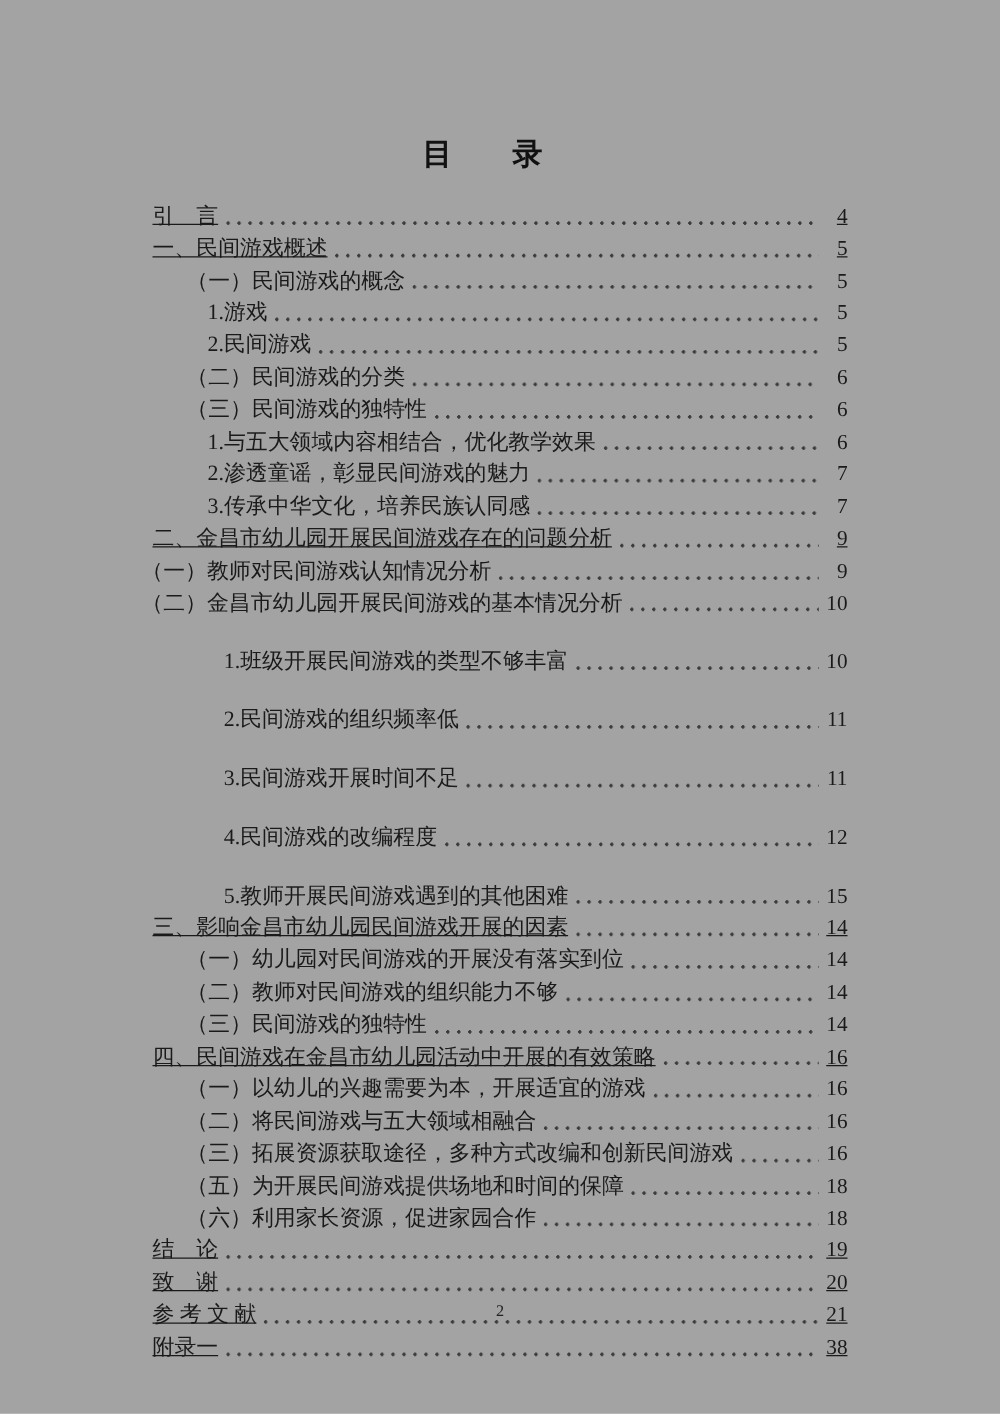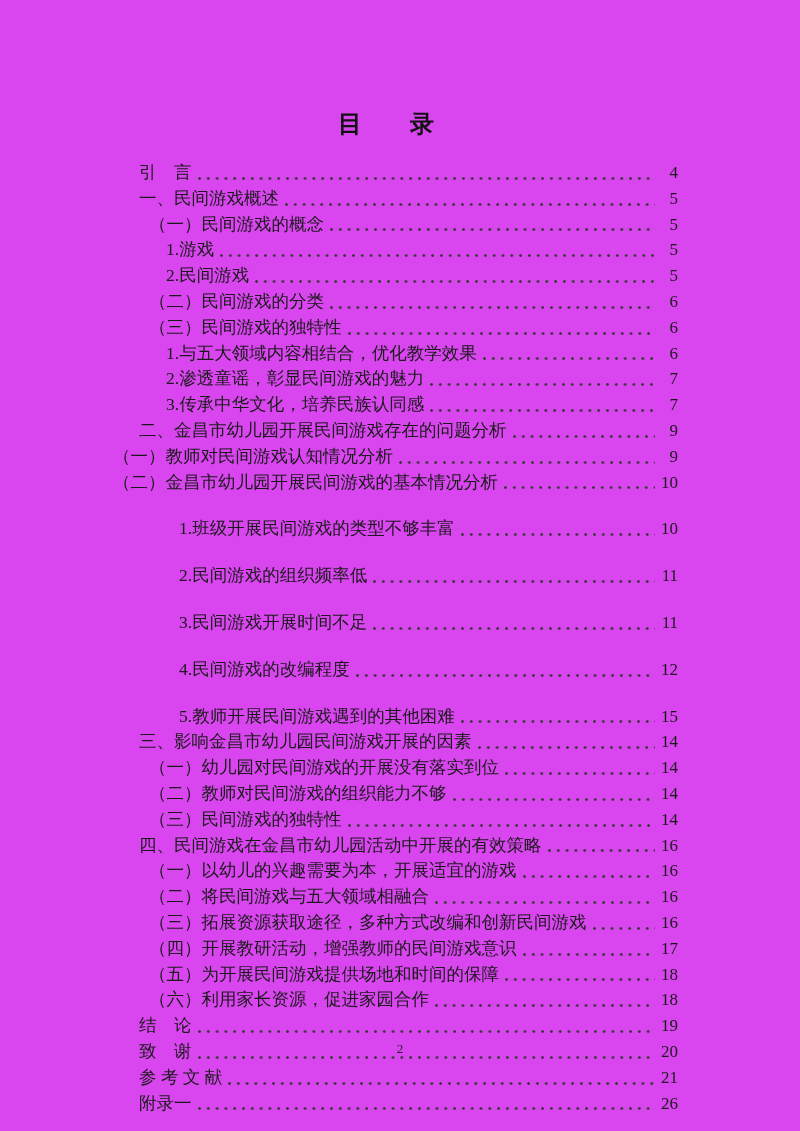--- a/index.html
+++ b/index.html
@@ -11,21 +11,21 @@
     width: 800px;
     height: 1131px;
     position: relative;
     overflow: hidden;
     font-family: "Liberation Serif", "DejaVu Serif", serif;
     color: #1a1a1a;
   }
   .doc-page {
     position: absolute;
     inset: 0;
-    background: #d946ef;
+    background: #a3a3a3;
   }
   .doc-title {
     margin-top: 110px;
     text-align: center;
     font-size: 24px;
     line-height: 29px;
     font-weight: bold;
     letter-spacing: 0;
     color: #111111;
     transform: translateX(-14px);
@@ -54,21 +54,21 @@
     background-repeat: repeat-x;
     background-position: 0 0;
   }
   .toc-page {
     flex: 0 0 auto;
     min-width: 18px;
     text-align: right;
     font-size: 17px;
   }
   
-  .ind-l0  { margin-left: 17px; }
+  .ind-l0  { margin-left: 0; text-decoration: underline; }
   .ind-l0b { margin-left: -9px; }   
   .ind-l1  { padding-left: 27px; }  
   .ind-l2  { padding-left: 44px; }  
   .ind-l3  { padding-left: 57px; margin-top: 21px; }  
   .page-footer {
     position: absolute;
     top: 1041px;
     left: 0;
     width: 100%;
     text-align: center;
@@ -233,25 +233,20 @@
     <span class="toc-leader"></span>
     <span class="toc-page">16</span>
   </div>
 
   <div class="toc-row ind-l1">
     <span class="toc-text">（三）拓展资源获取途径，多种方式改编和创新民间游戏</span>
     <span class="toc-leader"></span>
     <span class="toc-page">16</span>
   </div>
 
-  <div class="toc-row ind-l1">
-    <span class="toc-text">（四）开展教研活动，增强教师的民间游戏意识</span>
-    <span class="toc-leader"></span>
-    <span class="toc-page">17</span>
-  </div>
 
   <div class="toc-row ind-l1">
     <span class="toc-text">（五）为开展民间游戏提供场地和时间的保障</span>
     <span class="toc-leader"></span>
     <span class="toc-page">18</span>
   </div>
 
   <div class="toc-row ind-l1">
     <span class="toc-text">（六）利用家长资源，促进家园合作</span>
     <span class="toc-leader"></span>
@@ -272,18 +267,18 @@
 
   <div class="toc-row ind-l0">
     <span class="toc-text">参 考 文 献</span>
     <span class="toc-leader"></span>
     <span class="toc-page">21</span>
   </div>
 
   <div class="toc-row ind-l0">
     <span class="toc-text">附录一</span>
     <span class="toc-leader"></span>
-    <span class="toc-page">26</span>
+    <span class="toc-page">38</span>
   </div>
 </div>
 
   <div class="page-footer">2</div>
 </div>
 
 </body></html>

